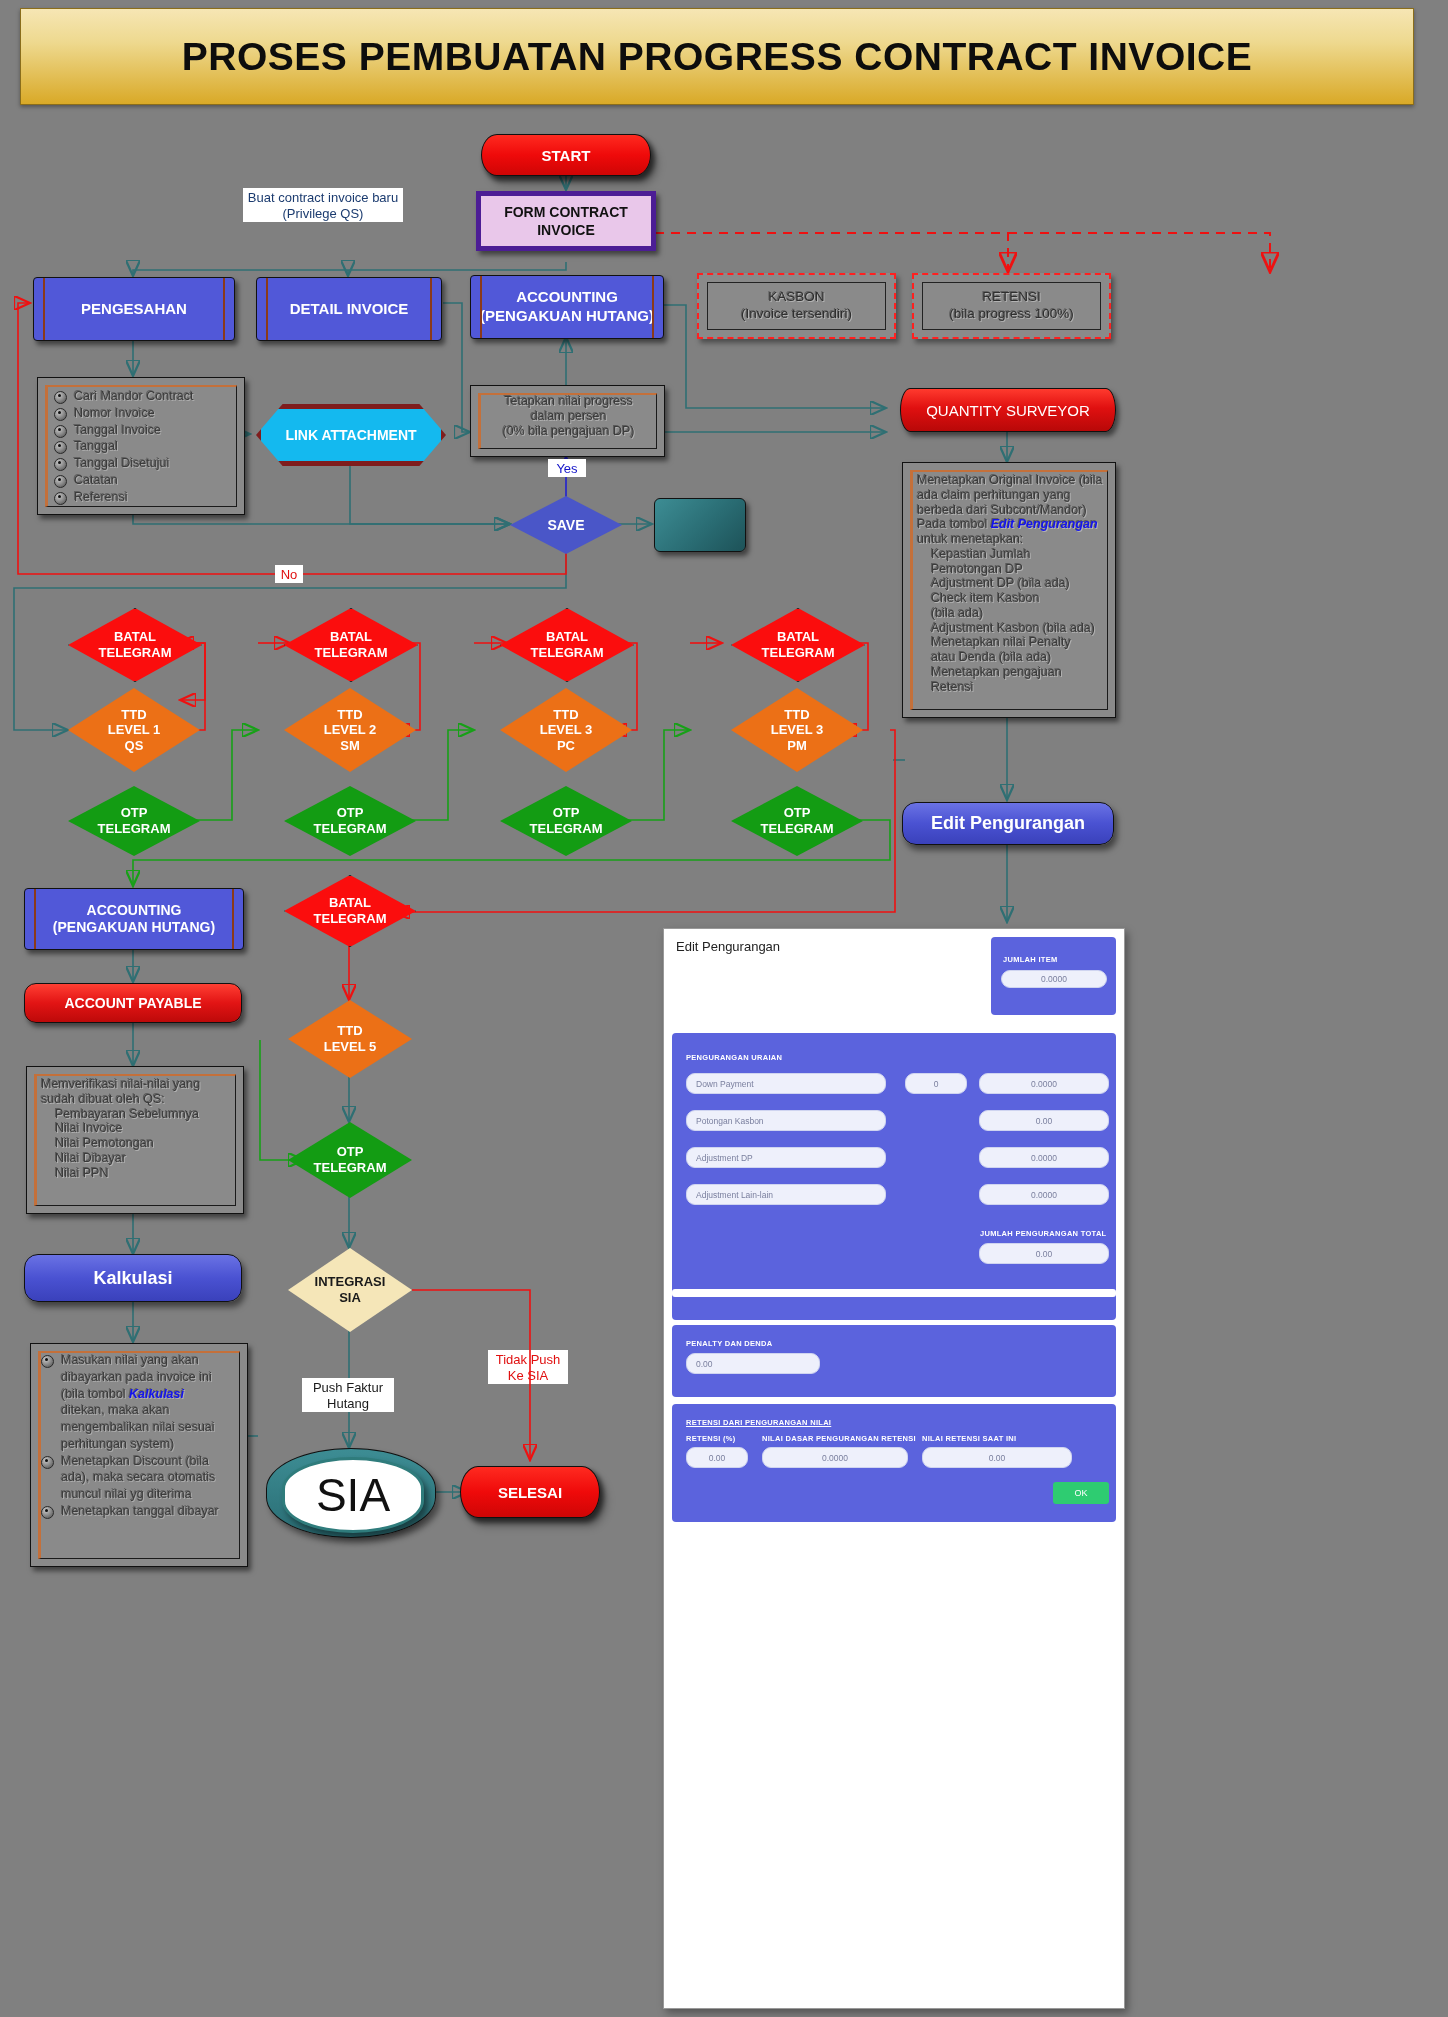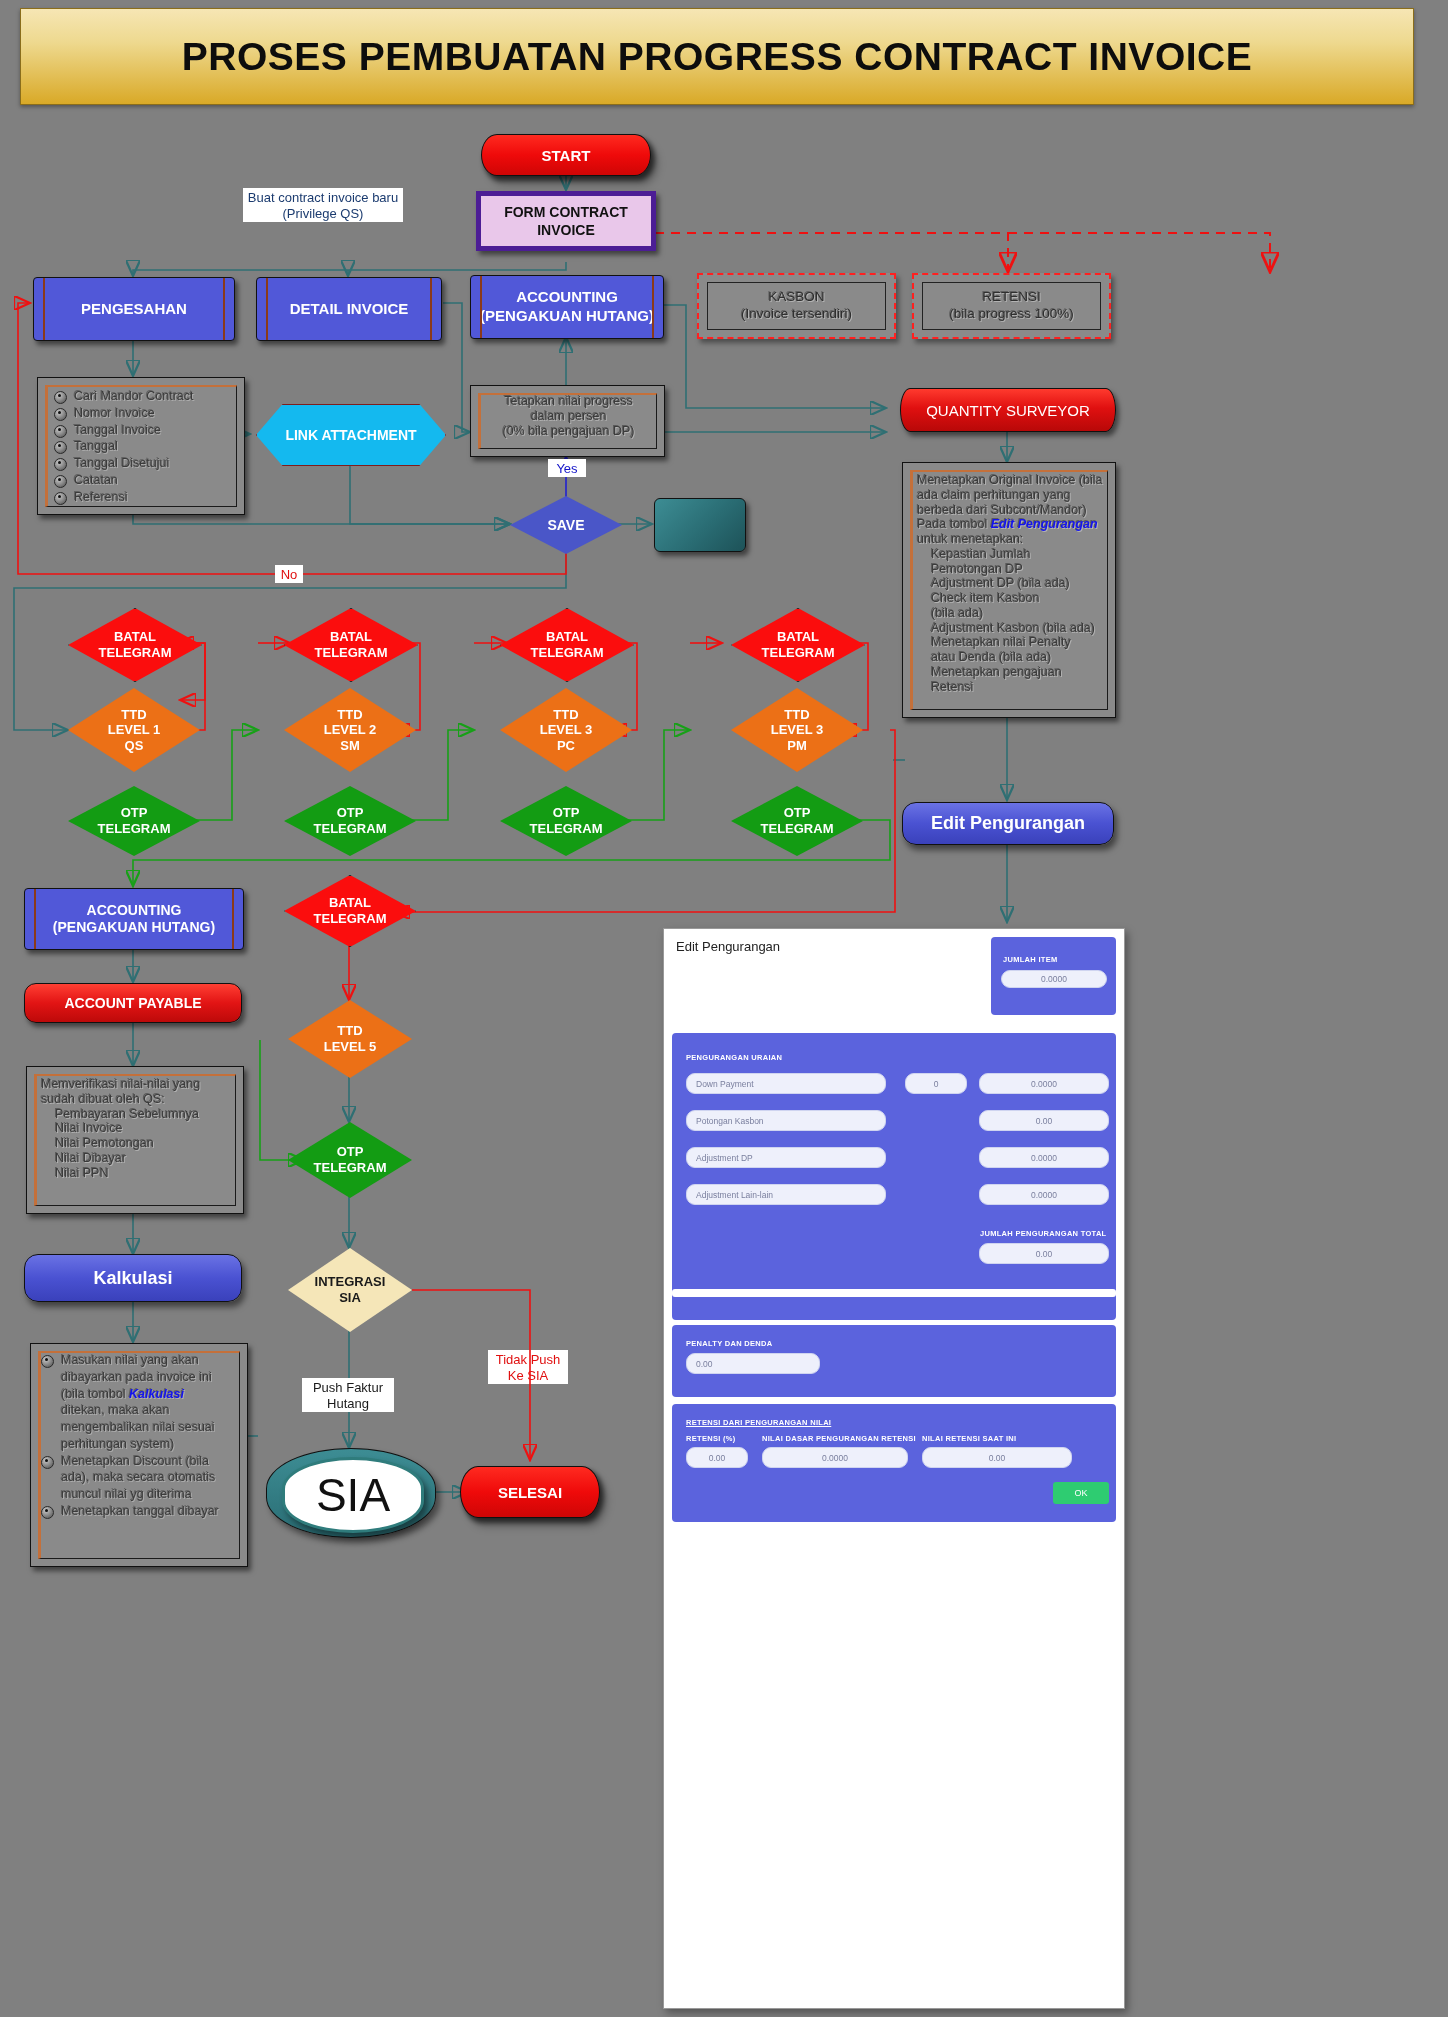--- a/index.html
+++ b/index.html
@@ -77,21 +77,21 @@
   .bullets li::before{
     content:"";position:absolute;left:0;top:3px;width:11px;height:11px;border-radius:50%;
     background:radial-gradient(circle at 35% 30%,#c9c9c9,#7d7d7d 60%,#4a4a4a);
     border:1px solid #2a2a2a;
   }
   .bullets li::after{
     content:"";position:absolute;left:4px;top:6px;width:3px;height:3px;border-radius:50%;background:#111;
   }
 
   .hex{ 
-    background:#14b9ef;border:1px solid #7f1d1d;color:#fff;font-weight:bold;font-size:14px;
+    background:#14b9ef;border:5px solid #7f1d1d;color:#fff;font-weight:bold;font-size:14px;
     clip-path:polygon(14% 0,86% 0,100% 50%,86% 100%,14% 100%,0 50%);
     filter:drop-shadow(4px 5px 3px rgba(0,0,0,.5));
   }
 
   .diamond{
     display:flex;align-items:center;justify-content:center;text-align:center;
     clip-path:polygon(50% 0,100% 50%,50% 100%,0 50%);
     filter:drop-shadow(4px 5px 4px rgba(0,0,0,.5));
     color:#fff;font-weight:bold;line-height:1.2;
   }

